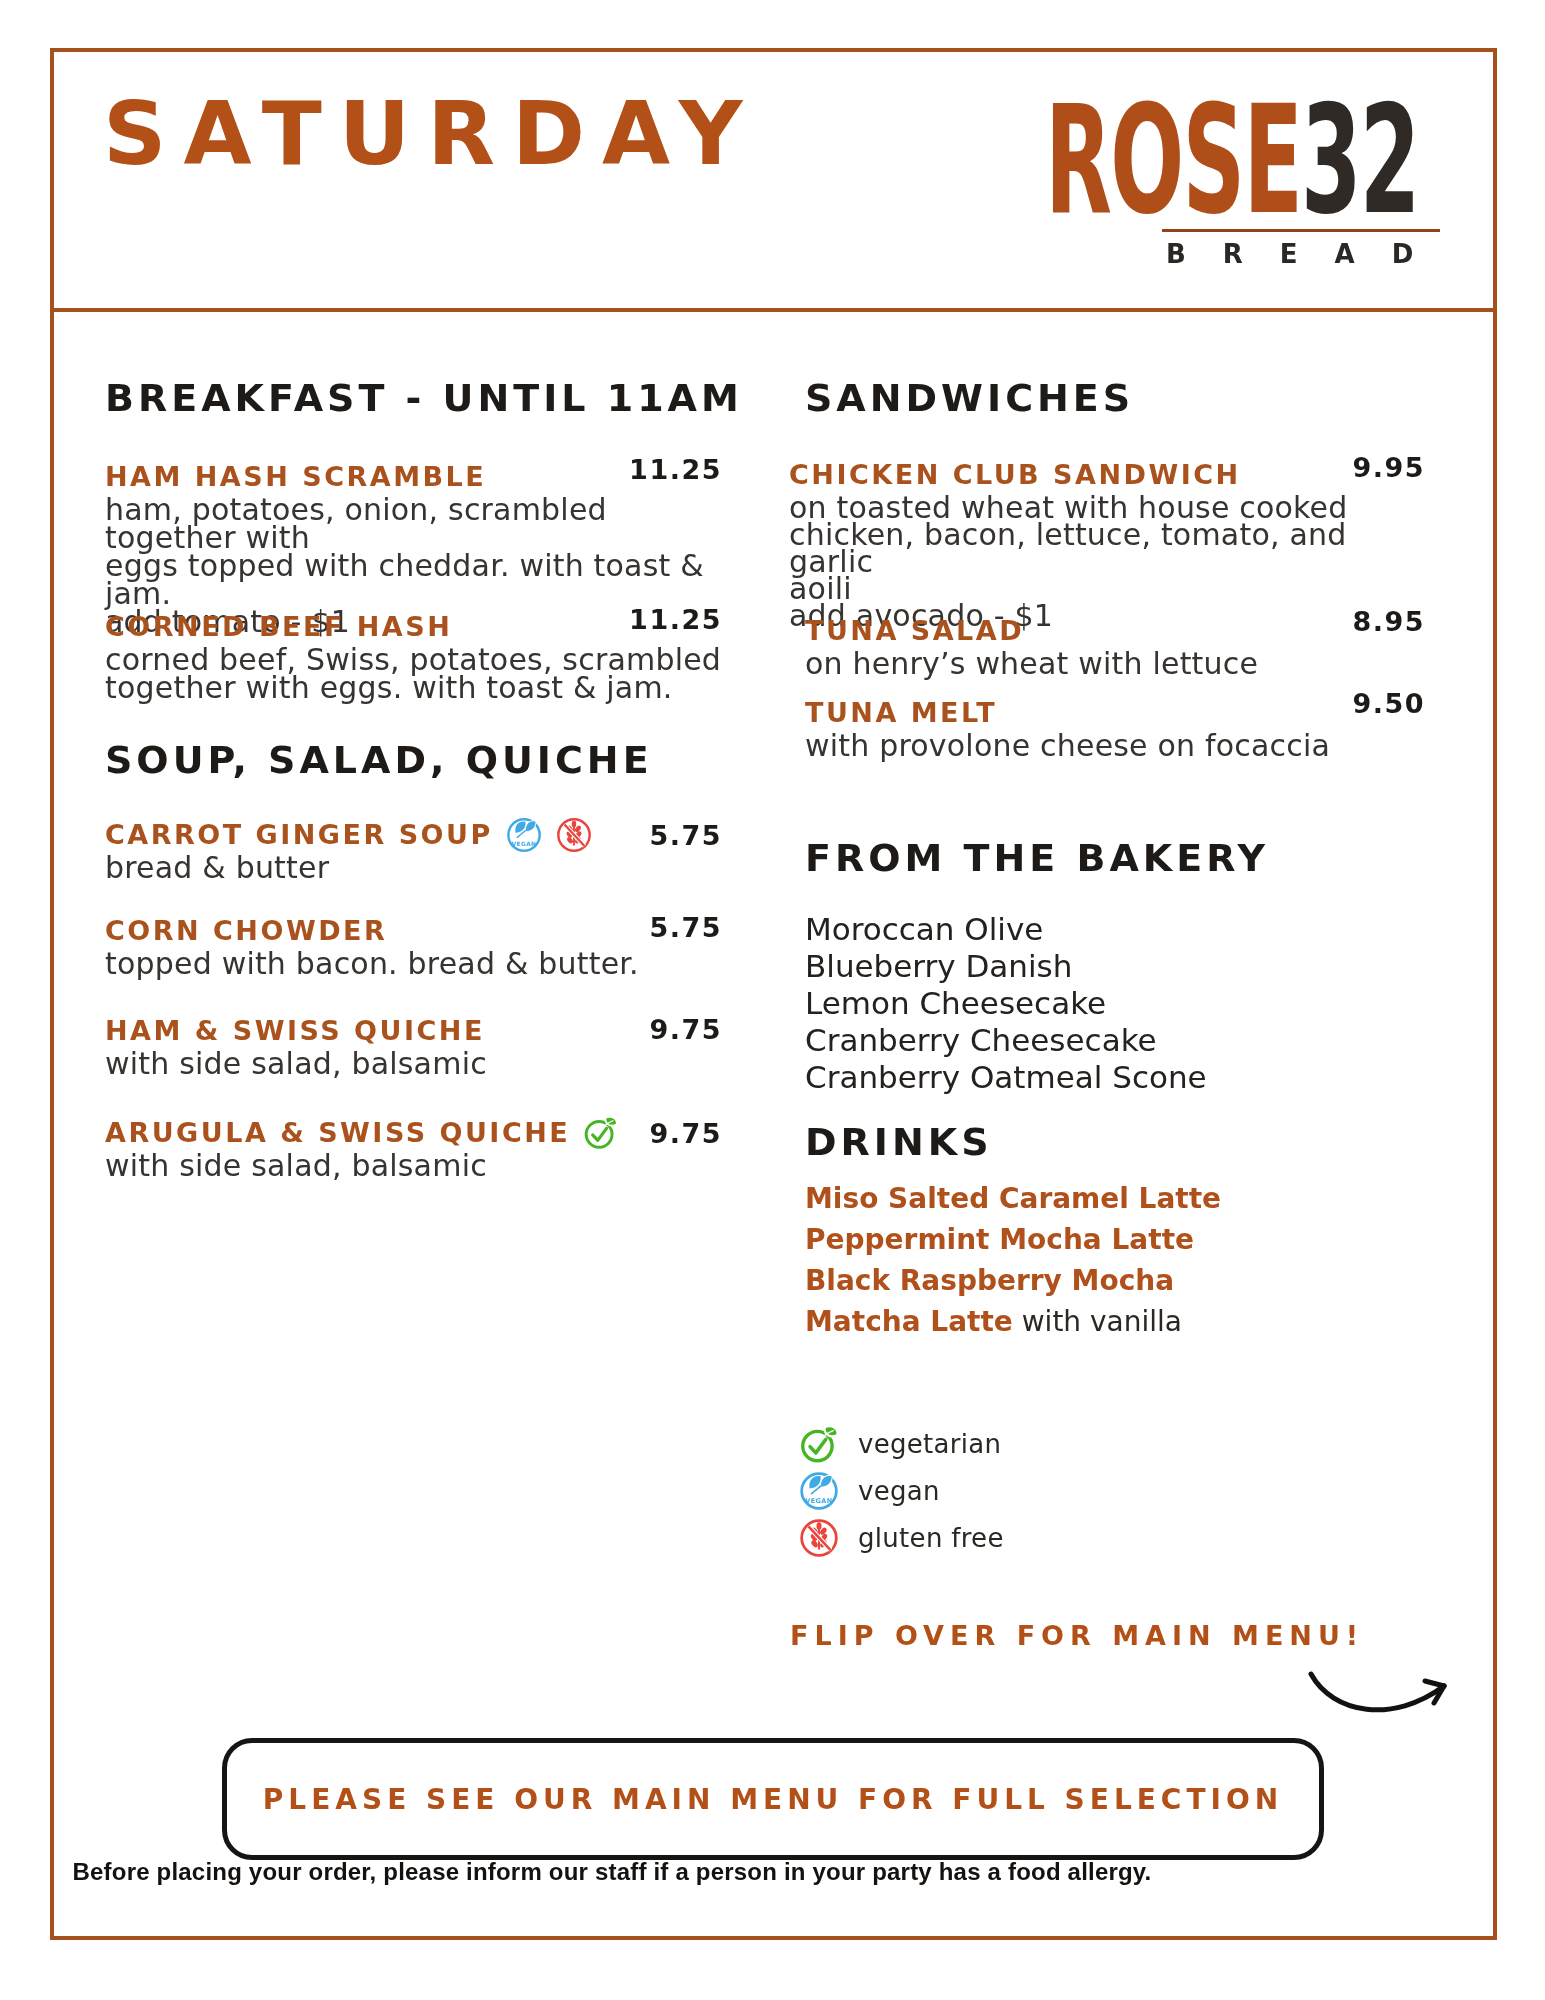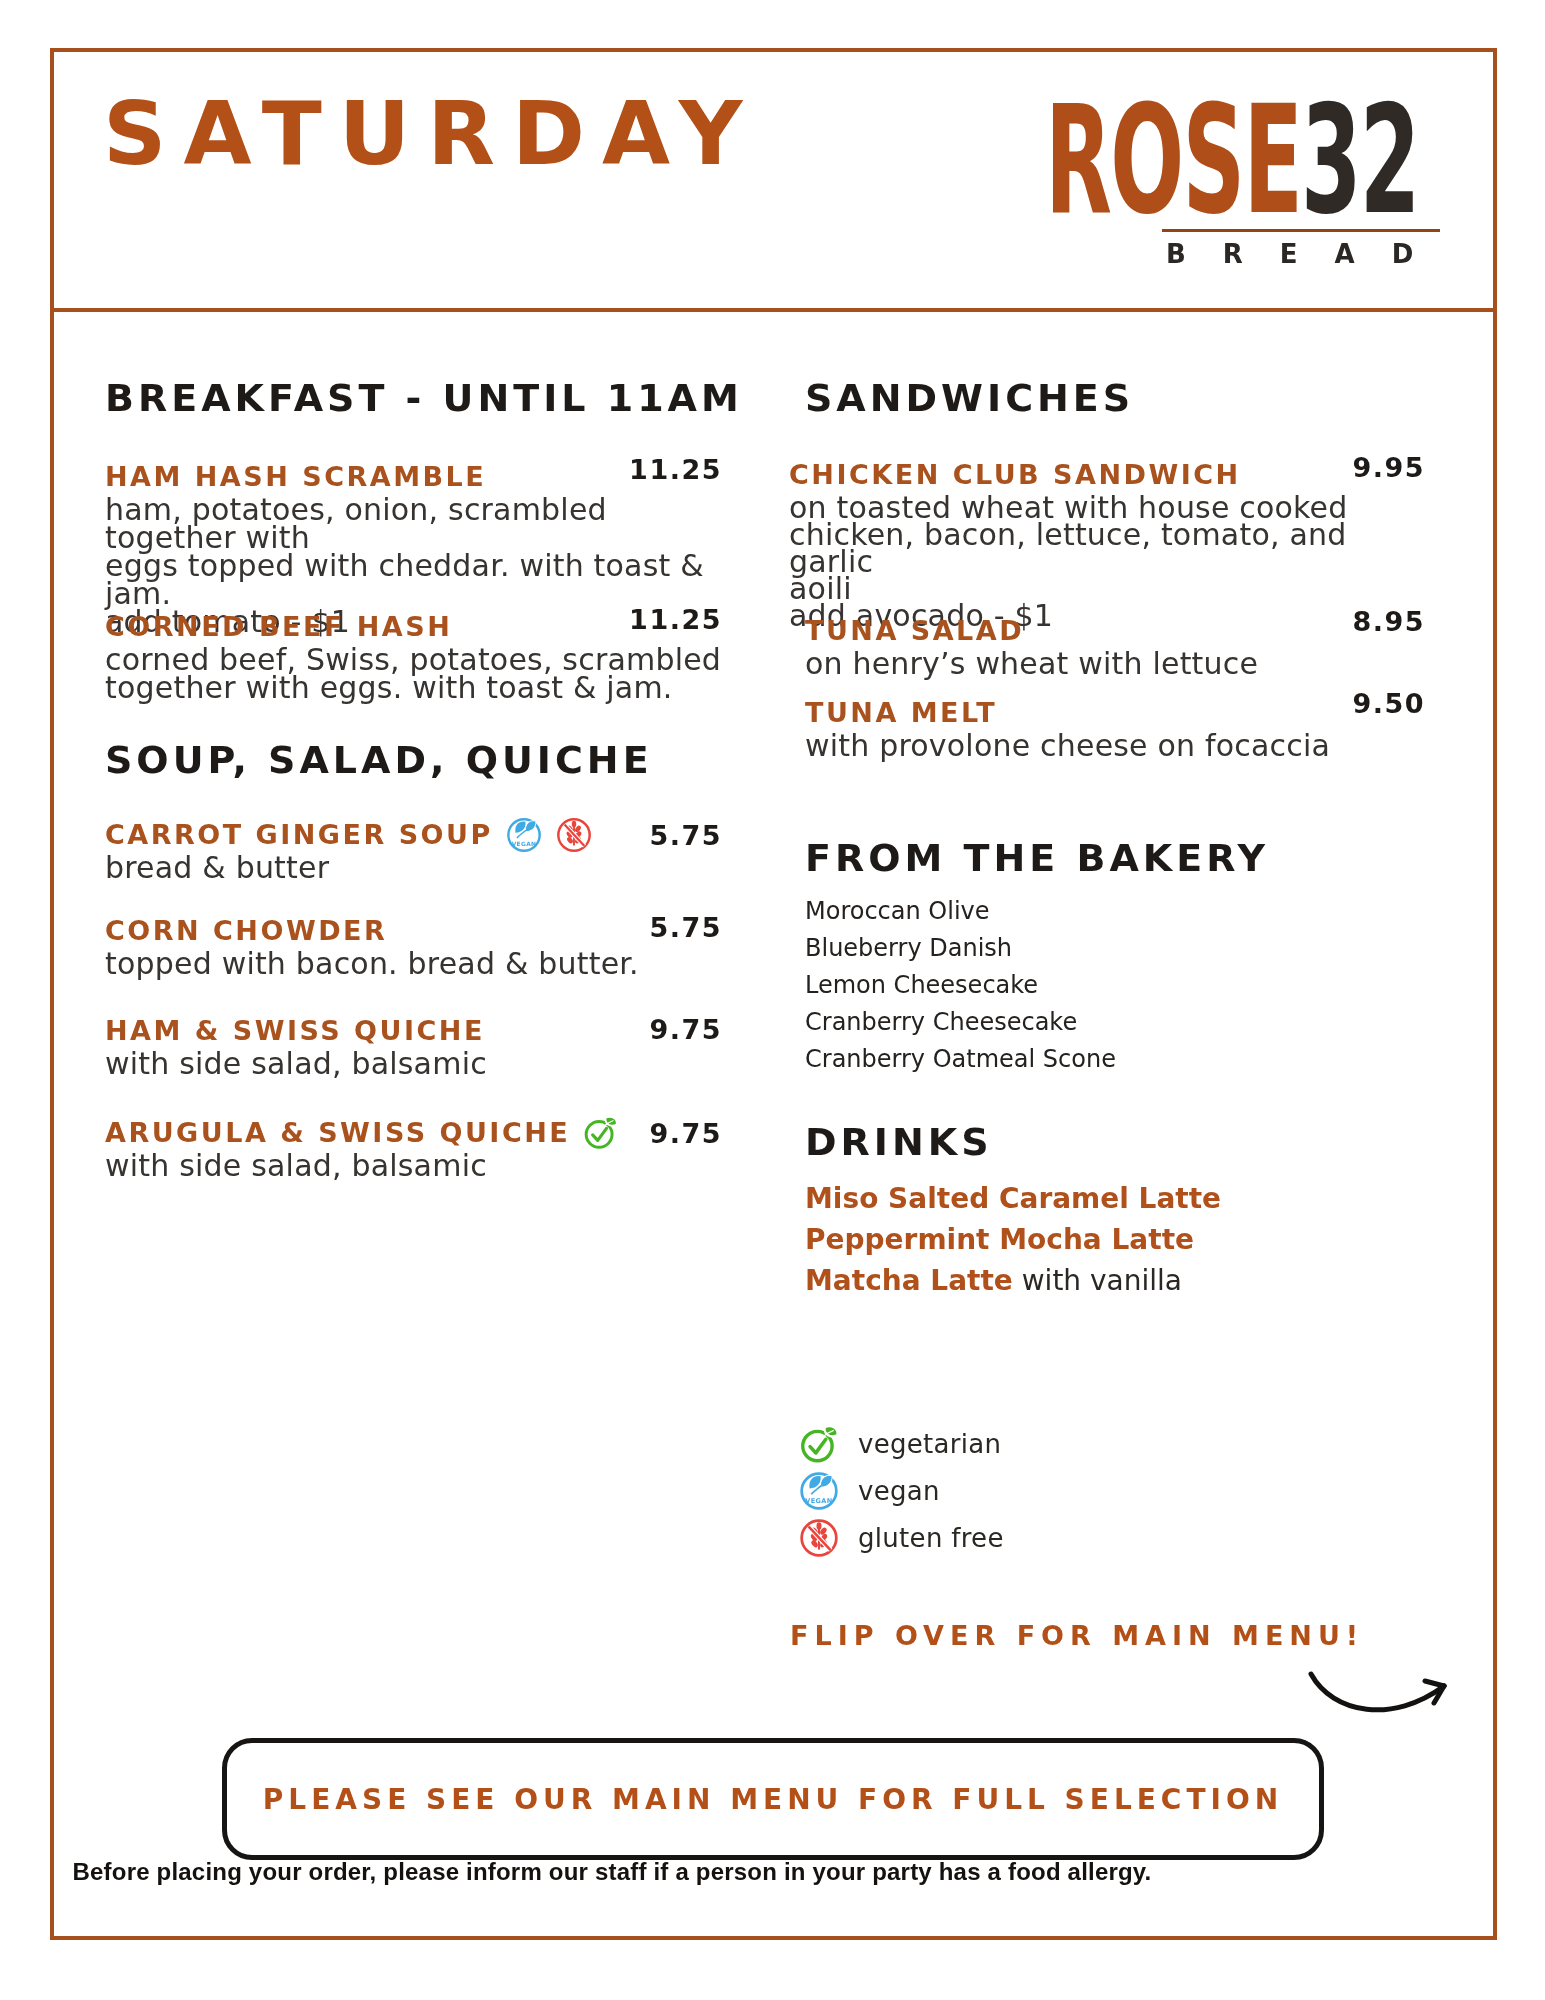--- a/index.html
+++ b/index.html
@@ -49,21 +49,21 @@
   .item-desc{
     margin-top:3px;
     font-size:30px;line-height:28px;color:#363330;letter-spacing:0.2px;white-space:pre-line;
   }
   .price{
     position:absolute;width:170px;text-align:right;
     font-size:27px;font-weight:700;letter-spacing:1.5px;color:#1d1a17;line-height:1.2;
   }
   .price-left{left:552px;}
   .price-right{left:1255px;}
-  .plain-list{position:absolute;left:805px;font-size:24px;line-height:37px;color:#24211e;}
+  .plain-list{position:absolute;left:805px;font-size:31px;line-height:37px;color:#24211e;margin-top:18px;}
   .drinks-list{position:absolute;left:805px;font-size:28px;line-height:41px;font-weight:700;}
   .drink-name{color:#b0501b;}
   .drink-suffix{color:#2b2824;font-weight:400;}
   .legend{position:absolute;left:798px;top:1420px;}
   .legend-row{display:flex;align-items:center;gap:18px;height:47px;}
   .legend-label{font-size:26px;color:#2b2824;letter-spacing:0.3px;}
   .badge{flex:0 0 auto;display:block;}
   .flip-note{
     position:absolute;left:790px;top:1620px;
     font-size:27px;font-weight:700;letter-spacing:6px;color:#b35017;white-space:nowrap;
@@ -201,20 +201,21 @@
     <div>Lemon Cheesecake</div>
     <div>Cranberry Cheesecake</div>
     <div>Cranberry Oatmeal Scone</div>
   </div>
 
   <div class="sec-header" style="left:805px;top:1122px;">DRINKS</div>
 
   <div class="drinks-list" style="top:1178px;">
     <div><span class="drink-name">Miso Salted Caramel Latte</span><span class="drink-suffix"></span></div>
     <div><span class="drink-name">Peppermint Mocha Latte</span><span class="drink-suffix"></span></div>
+    <div><span class="drink-name">Black Raspberry Mocha</span><span class="drink-suffix"></span></div>
     <div><span class="drink-name">Matcha Latte</span><span class="drink-suffix"> with vanilla</span></div>
   </div>
 
   <div class="legend">
     <div class="legend-row">
       <svg class="badge" width="42" height="42" viewBox="0 0 40 40">
         <circle cx="18.5" cy="22" r="14" fill="none" stroke="#45b524" stroke-width="3.2"></circle>
         <path d="M11.5 22.5 L17 28.5 L26.5 15.5" fill="none" stroke="#45b524" stroke-width="3.4" stroke-linecap="round" stroke-linejoin="round"></path>
         <path d="M25.5 4 C32.5 1.5 38.5 5 37.5 11.5 C31 14.5 24.5 11.5 25.5 4 Z" fill="#45b524" stroke="#ffffff" stroke-width="2"></path>
         <path d="M24 13 C27 10 30 8.5 34 7" fill="none" stroke="#ffffff" stroke-width="1.2"></path>

